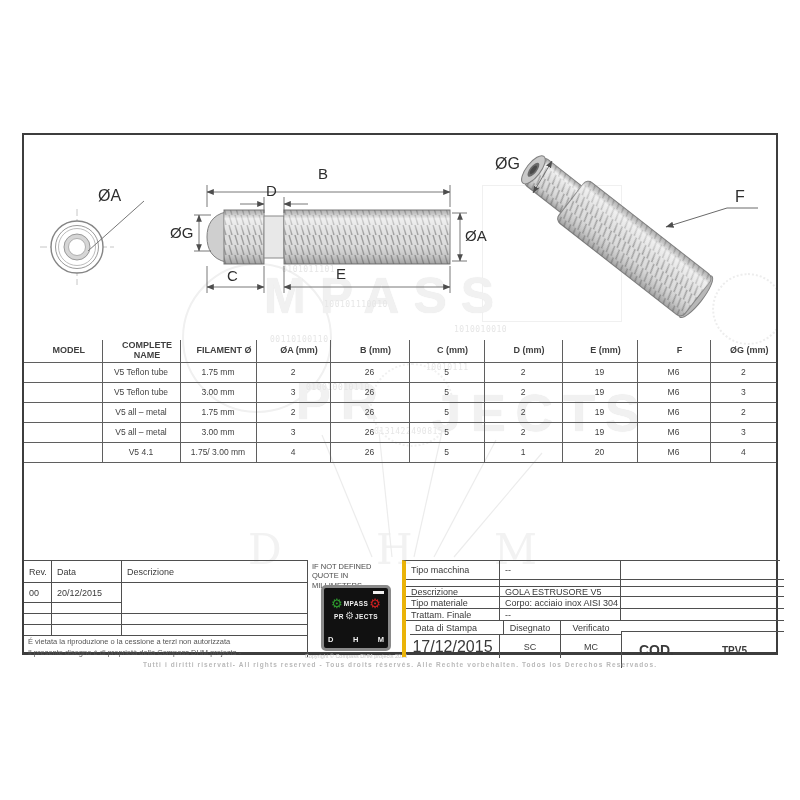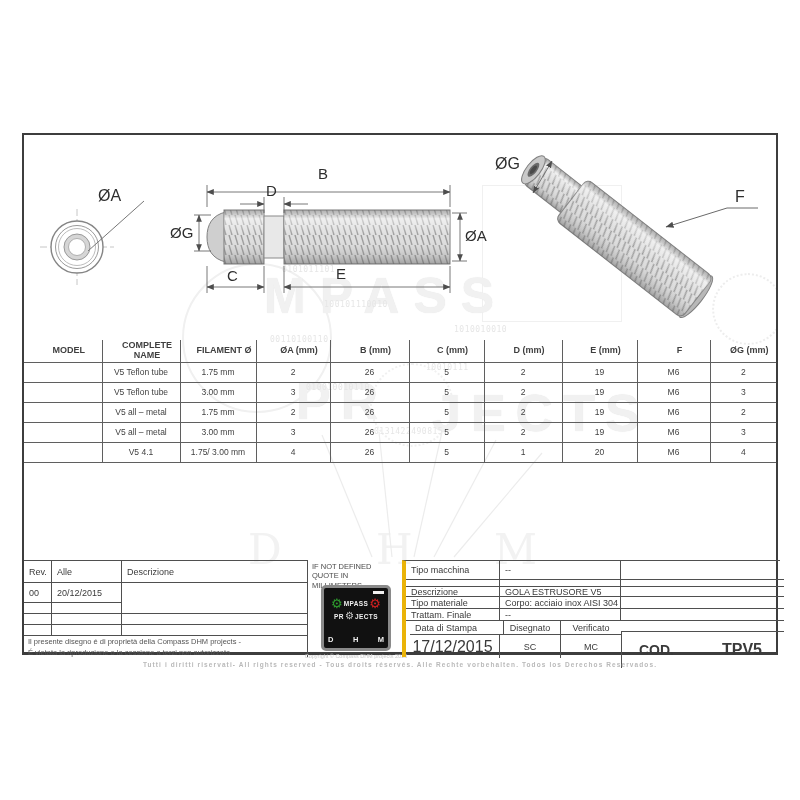--- a/index.html
+++ b/index.html
@@ -74,21 +74,21 @@
   .logo .g-white { color:#cfcfcf; font-size:10px; }
   .logo .txt { color:#f0f0f0; font-size:6.5px; font-weight:bold; letter-spacing:.4px; }
   .logo .dhm { margin-top:auto; margin-bottom:4px; width:56px; display:flex; justify-content:space-between;
                color:#f0f0f0; font-size:7.5px; font-weight:bold; }
   .logo-copy { position:absolute; left:-6px; top:93px; width:108px; text-align:center;
                font-size:5.5px; color:#c9c9c9; white-space:nowrap; }
 
   .tb-right { left:378px; top:425px; width:378px; height:97px;
               border-top:1px solid #4f4f4f; border-left:4px solid #eab308; }
   .cod-label { font-weight:bold; font-size:14px; padding-left:12px; }
-  .cod-value { font-weight:bold; font-size:16px; }
+  .cod-value { font-weight:bold; font-size:10px; }
 
   
   .footer { position:absolute; left:22px; top:661px; width:756px; text-align:center;
             font-size:6.5px; font-weight:bold; letter-spacing:1.1px; color:#b9b9b9; z-index:2; }
 </style>
 </head>
 <body>
 
 <div id="page">
   <div class="frame">
@@ -298,36 +298,36 @@
             <td>1</td>
             <td>20</td>
             <td>M6</td>
             <td>4</td>
           </tr>
         </tbody>
     </table>
 
     <div class="tb tb-left">
       <div class="cell bb br" style="left:0;top:0;width:28px;height:22px">Rev.</div>
-      <div class="cell bb br" style="left:28px;top:0;width:70px;height:22px">Alle</div>
+      <div class="cell bb br" style="left:28px;top:0;width:70px;height:22px">Data</div>
       <div class="cell bb" style="left:98px;top:0;width:185px;height:22px">Descrizione</div>
       <div class="cell bb br" style="left:0;top:22px;width:28px;height:20px">00</div>
       <div class="cell bb br" style="left:28px;top:22px;width:70px;height:20px">20/12/2015</div>
       <div class="cell bb br" style="left:0;top:42px;width:28px;height:11px"></div>
       <div class="cell bb br" style="left:28px;top:42px;width:70px;height:11px"></div>
       <div class="cell bb" style="left:98px;top:42px;width:185px;height:11px"></div>
       <div class="cell bb br" style="left:0;top:53px;width:28px;height:11px"></div>
       <div class="cell bb br" style="left:28px;top:53px;width:70px;height:11px"></div>
       <div class="cell bb" style="left:98px;top:53px;width:185px;height:11px"></div>
       <div class="cell bb br" style="left:0;top:64px;width:28px;height:11px"></div>
       <div class="cell bb br" style="left:28px;top:64px;width:70px;height:11px"></div>
       <div class="cell bb" style="left:98px;top:64px;width:185px;height:11px"></div>
       <div class="note">
+        <div>É vietata la riproduzione o la cessione a terzi non autorizzata</div>
         <div>Il presente disegno é di proprietà della Compass DHM projects -</div>
-        <div>É vietata la riproduzione o la cessione a terzi non autorizzata</div>
       </div>
     </div>
 
     <div class="tb tb-mid">
       <div class="units-note">IF NOT DEFINED QUOTE IN MILLIMETERS</div>
       <div class="logo">
         <span class="chip"></span>
         <div class="row1">
           <span class="g g-green">⚙</span>
           <span class="txt">MPASS</span>

